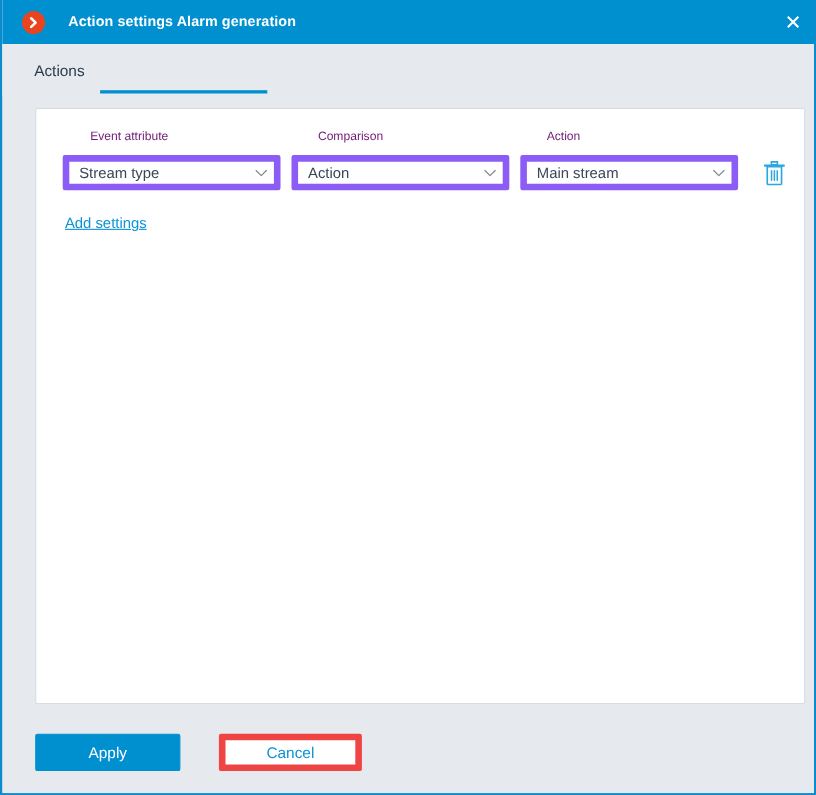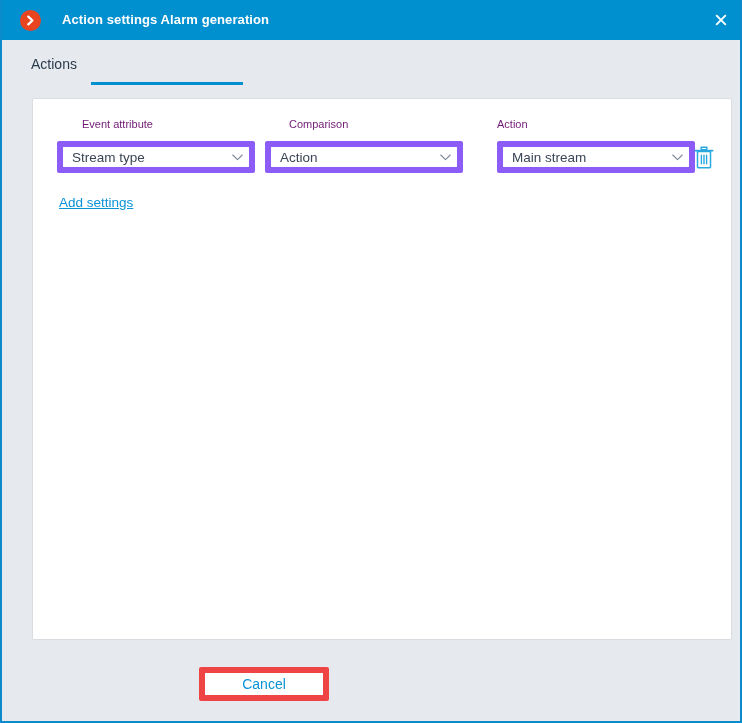--- a/index.html
+++ b/index.html
@@ -141,21 +141,21 @@
     height: 32px;
     background: #ffffff;
     border: 6px solid #8b5cf6;
     border-radius: 2px;
     cursor: pointer;
     display: flex;
     align-items: center;
   }
   .sel-attr { left: 24px;  width: 198px; }
   .sel-comp { left: 232px; width: 198px; }
-  .sel-val  { left: 464px; width: 198px; }
+  .sel-val  { left: 440px; width: 198px; }
   .select .sel-text {
     flex: 1 1 auto;
     padding-left: 9px;
     font-size: 13.5px;
     color: #3a4656;
     white-space: nowrap;
     overflow: hidden;
     text-overflow: ellipsis;
   }
   .select .chev {
@@ -302,18 +302,21 @@
         </span>
       </div>
 
     </div>
 
     <div class="add-link">Add settings</div>
 
   </div>
 
   <div class="footer">
+    <div class="btn btn-apply">
+      <span>Apply</span>
+    </div>
     <div class="btn btn-cancel">
       <span>Cancel</span>
     </div>
   </div>
 
 </div>
 
 </body></html>

